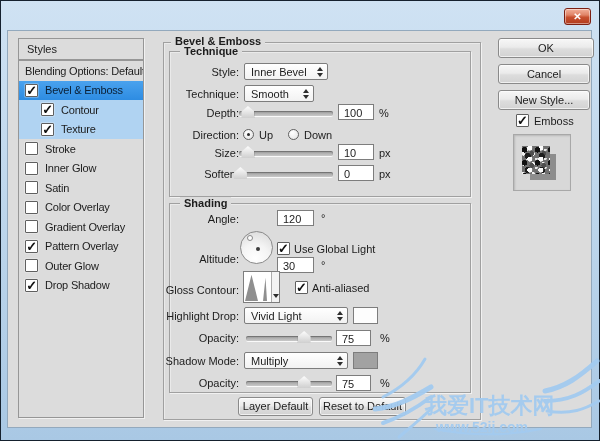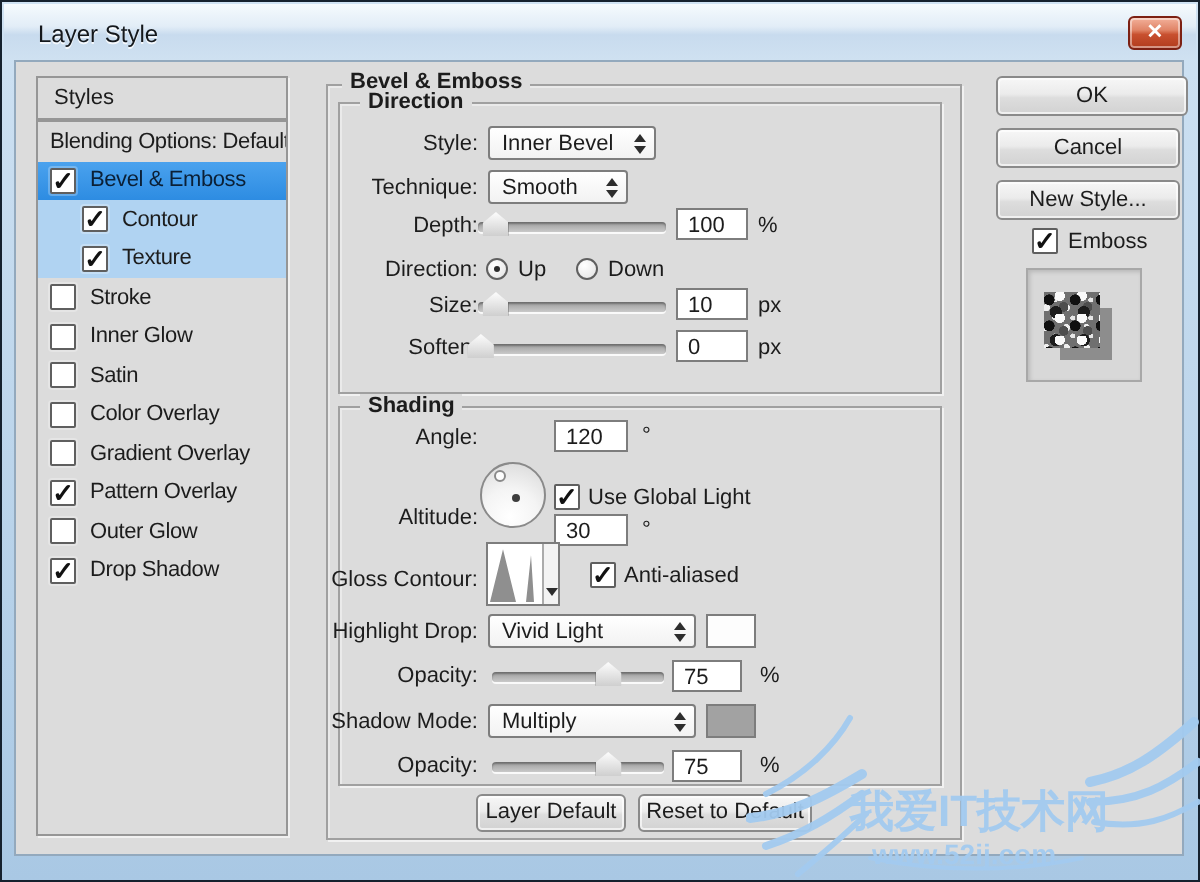--- a/index.html
+++ b/index.html
@@ -91,23 +91,20 @@
   
   .wm { position:absolute; left:372px; top:352px; width:228px; height:89px; pointer-events:none; opacity:.95; }
   .wm svg { position:absolute; inset:0; }
   .wm1 { position:absolute; left:52px; top:38px; font-size:22px; font-weight:bold; white-space:nowrap; }
   .wm2 { position:absolute; left:0; right:10px; top:66px; text-align:center; font-size:14px; font-weight:bold; }
 </style>
 </head>
 <body>
 
 <div class="frame">
-  <div class="titlebar">
-    <span class="title-text">Layer Style</span>
-  </div>
   <div class="close-btn"><span>✕</span></div>
 
   <div class="client"></div>
 
   <div class="s-header">
     <span>Styles</span>
   </div>
   <div class="s-list">
       <div class="srow plain">
         <span>Blending Options: Default</span>
@@ -155,21 +152,21 @@
       <div class="srow normal">
         <span class="cb">✓</span>
         <span>Drop Shadow</span>
       </div>
     </div>
 
   <div class="panel"></div>
   <div class="panel-title">Bevel &amp; Emboss</div>
 
   <div class="grp" style="left:168px;top:50px;width:302px;height:146px;">
-    <span class="legend" style="left:10px;">Direction</span>
+    <span class="legend" style="left:10px;">Technique</span>
   </div>
   <span class="lab" style="left:166px;top:65px;">Style:</span>
   <div class="dd" style="left:243px;top:62px;width:84px;">
     <span>Inner Bevel</span>
     <span class="spin">
         <i class="tri-u"></i>
         <i class="tri-d"></i>
       </span>
   </div>
   <span class="lab" style="left:166px;top:87px;">Technique:</span>

